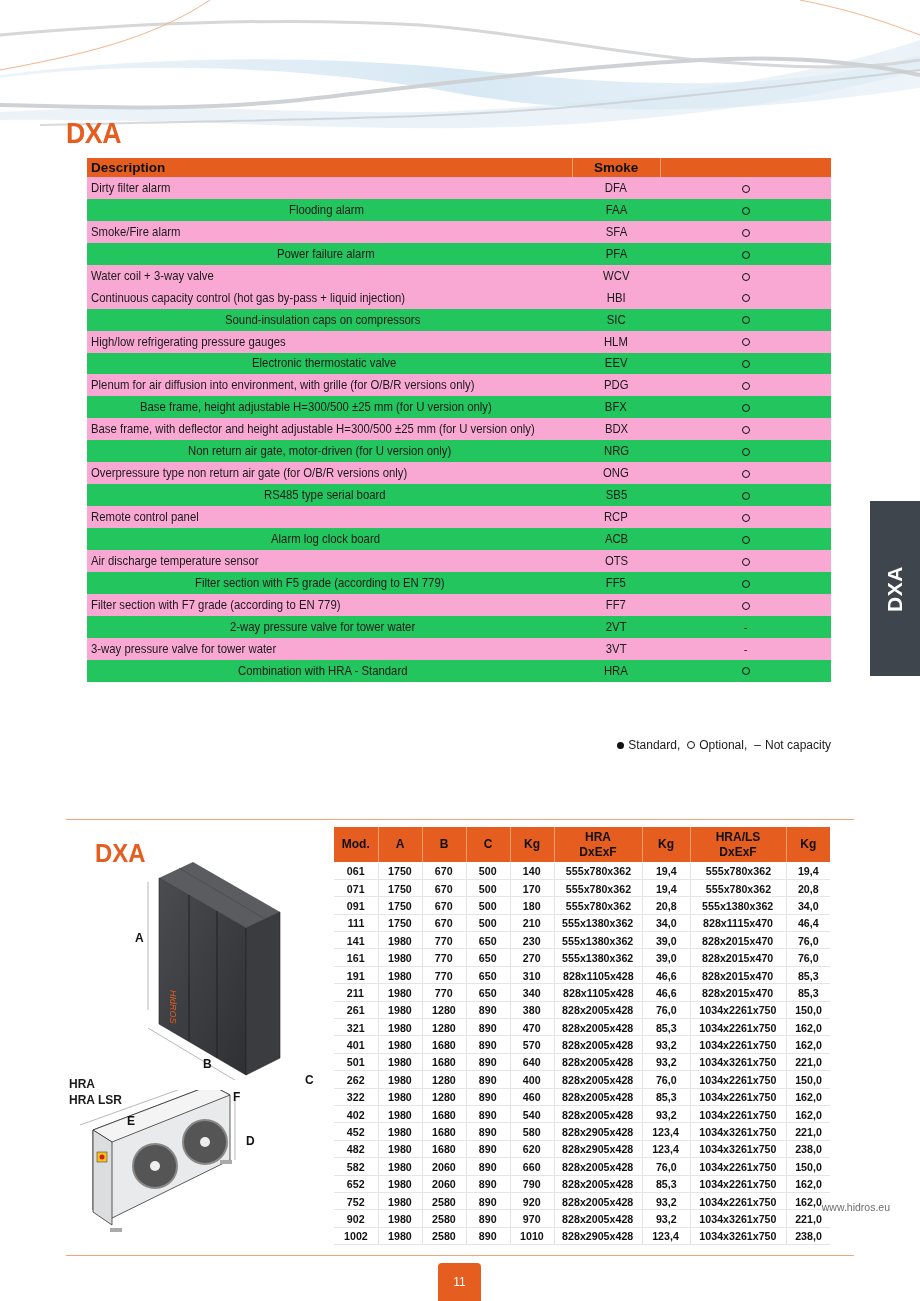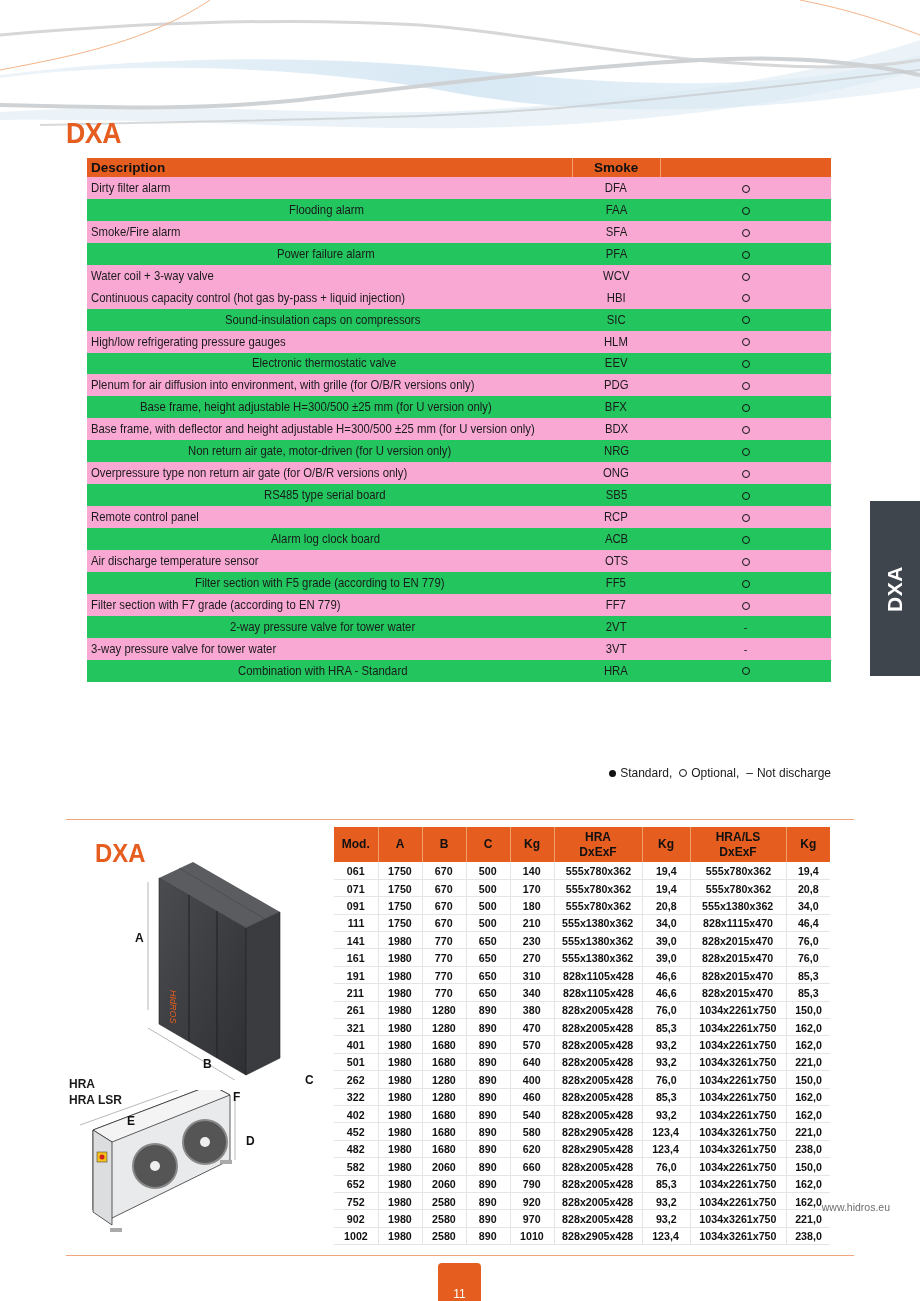--- a/index.html
+++ b/index.html
@@ -37,21 +37,21 @@
   .opt-table td span.txt { display: inline-block; transform: scaleX(0.93); transform-origin: left; }
   .opt-table td.code span.txt { transform-origin: center; }
   .circle {
     display: inline-block; width: 8px; height: 8px; border: 1.7px solid #111;
     border-radius: 50%; vertical-align: middle;
   }
   .dash { font-size: 11px; }
 
   .legend {
     position: absolute; right: 89px; top: 738px; font-size: 12px; color: #1a1a1a;
-    display: flex; align-items: center; gap: 4px; margin-top: 28px;
+    display: flex; align-items: center; gap: 4px;
   }
   .legend .dot { display: inline-block; width: 7px; height: 7px; border-radius: 50%; background: #111; }
   .legend .ring { display: inline-block; width: 8px; height: 8px; border-radius: 50%; border: 1.6px solid #111; }
 
   
   .side-tab {
     position: absolute; left: 868px; top: 501px; width: 52px; height: 175px;
     background: #3f454c; border-left: 2px solid #ffffff;
   }
   .side-tab span {
@@ -88,21 +88,21 @@
     height: 17.4px; text-align: center; border-right: 1px solid #e3e6e8; border-bottom: 1px solid #e3e6e8;
     white-space: nowrap; color: #111;
   }
   .spec-table td:last-child { border-right: none; }
   .spec-table td span { display: inline-block; transform: scaleX(0.92); }
 
   
   .page-number {
     position: absolute; left: 438px; top: 1263px; width: 43px; height: 38px;
     background: #e55d1f; border-radius: 4px 4px 0 0; color: #fff; font-size: 12px;
-    text-align: center; padding-top: 24px;
+    text-align: center; padding-top: 12px;
   }
   .website { position: absolute; right: 30px; top: 1201px; font-size: 10.5px; color: #6d6e71; }
 </style>
 </head>
 <body>
 
 <svg class="header-waves" viewBox="0 0 920 150" preserveAspectRatio="none">
   <defs>
     <linearGradient id="wblue" x1="0" y1="0" x2="1" y2="0">
       <stop offset="0" stop-color="#dbe9f3" stop-opacity="0.5"></stop>
@@ -247,21 +247,21 @@
       </tr>
     </tbody>
 </table>
 
 <div class="legend">
   <span class="dot"></span>
   <span>Standard,</span>
   <span class="ring" style="margin-left:3px"></span>
   <span>Optional,</span>
   <span style="margin-left:3px">–</span>
-  <span>Not discharge</span>
+  <span>Not capacity</span>
 </div>
 
 <div class="side-tab">
   <span>DXA</span>
 </div>
 
 <div class="rule-top"></div>
 
 <div class="section-title">DXA</div>
 

